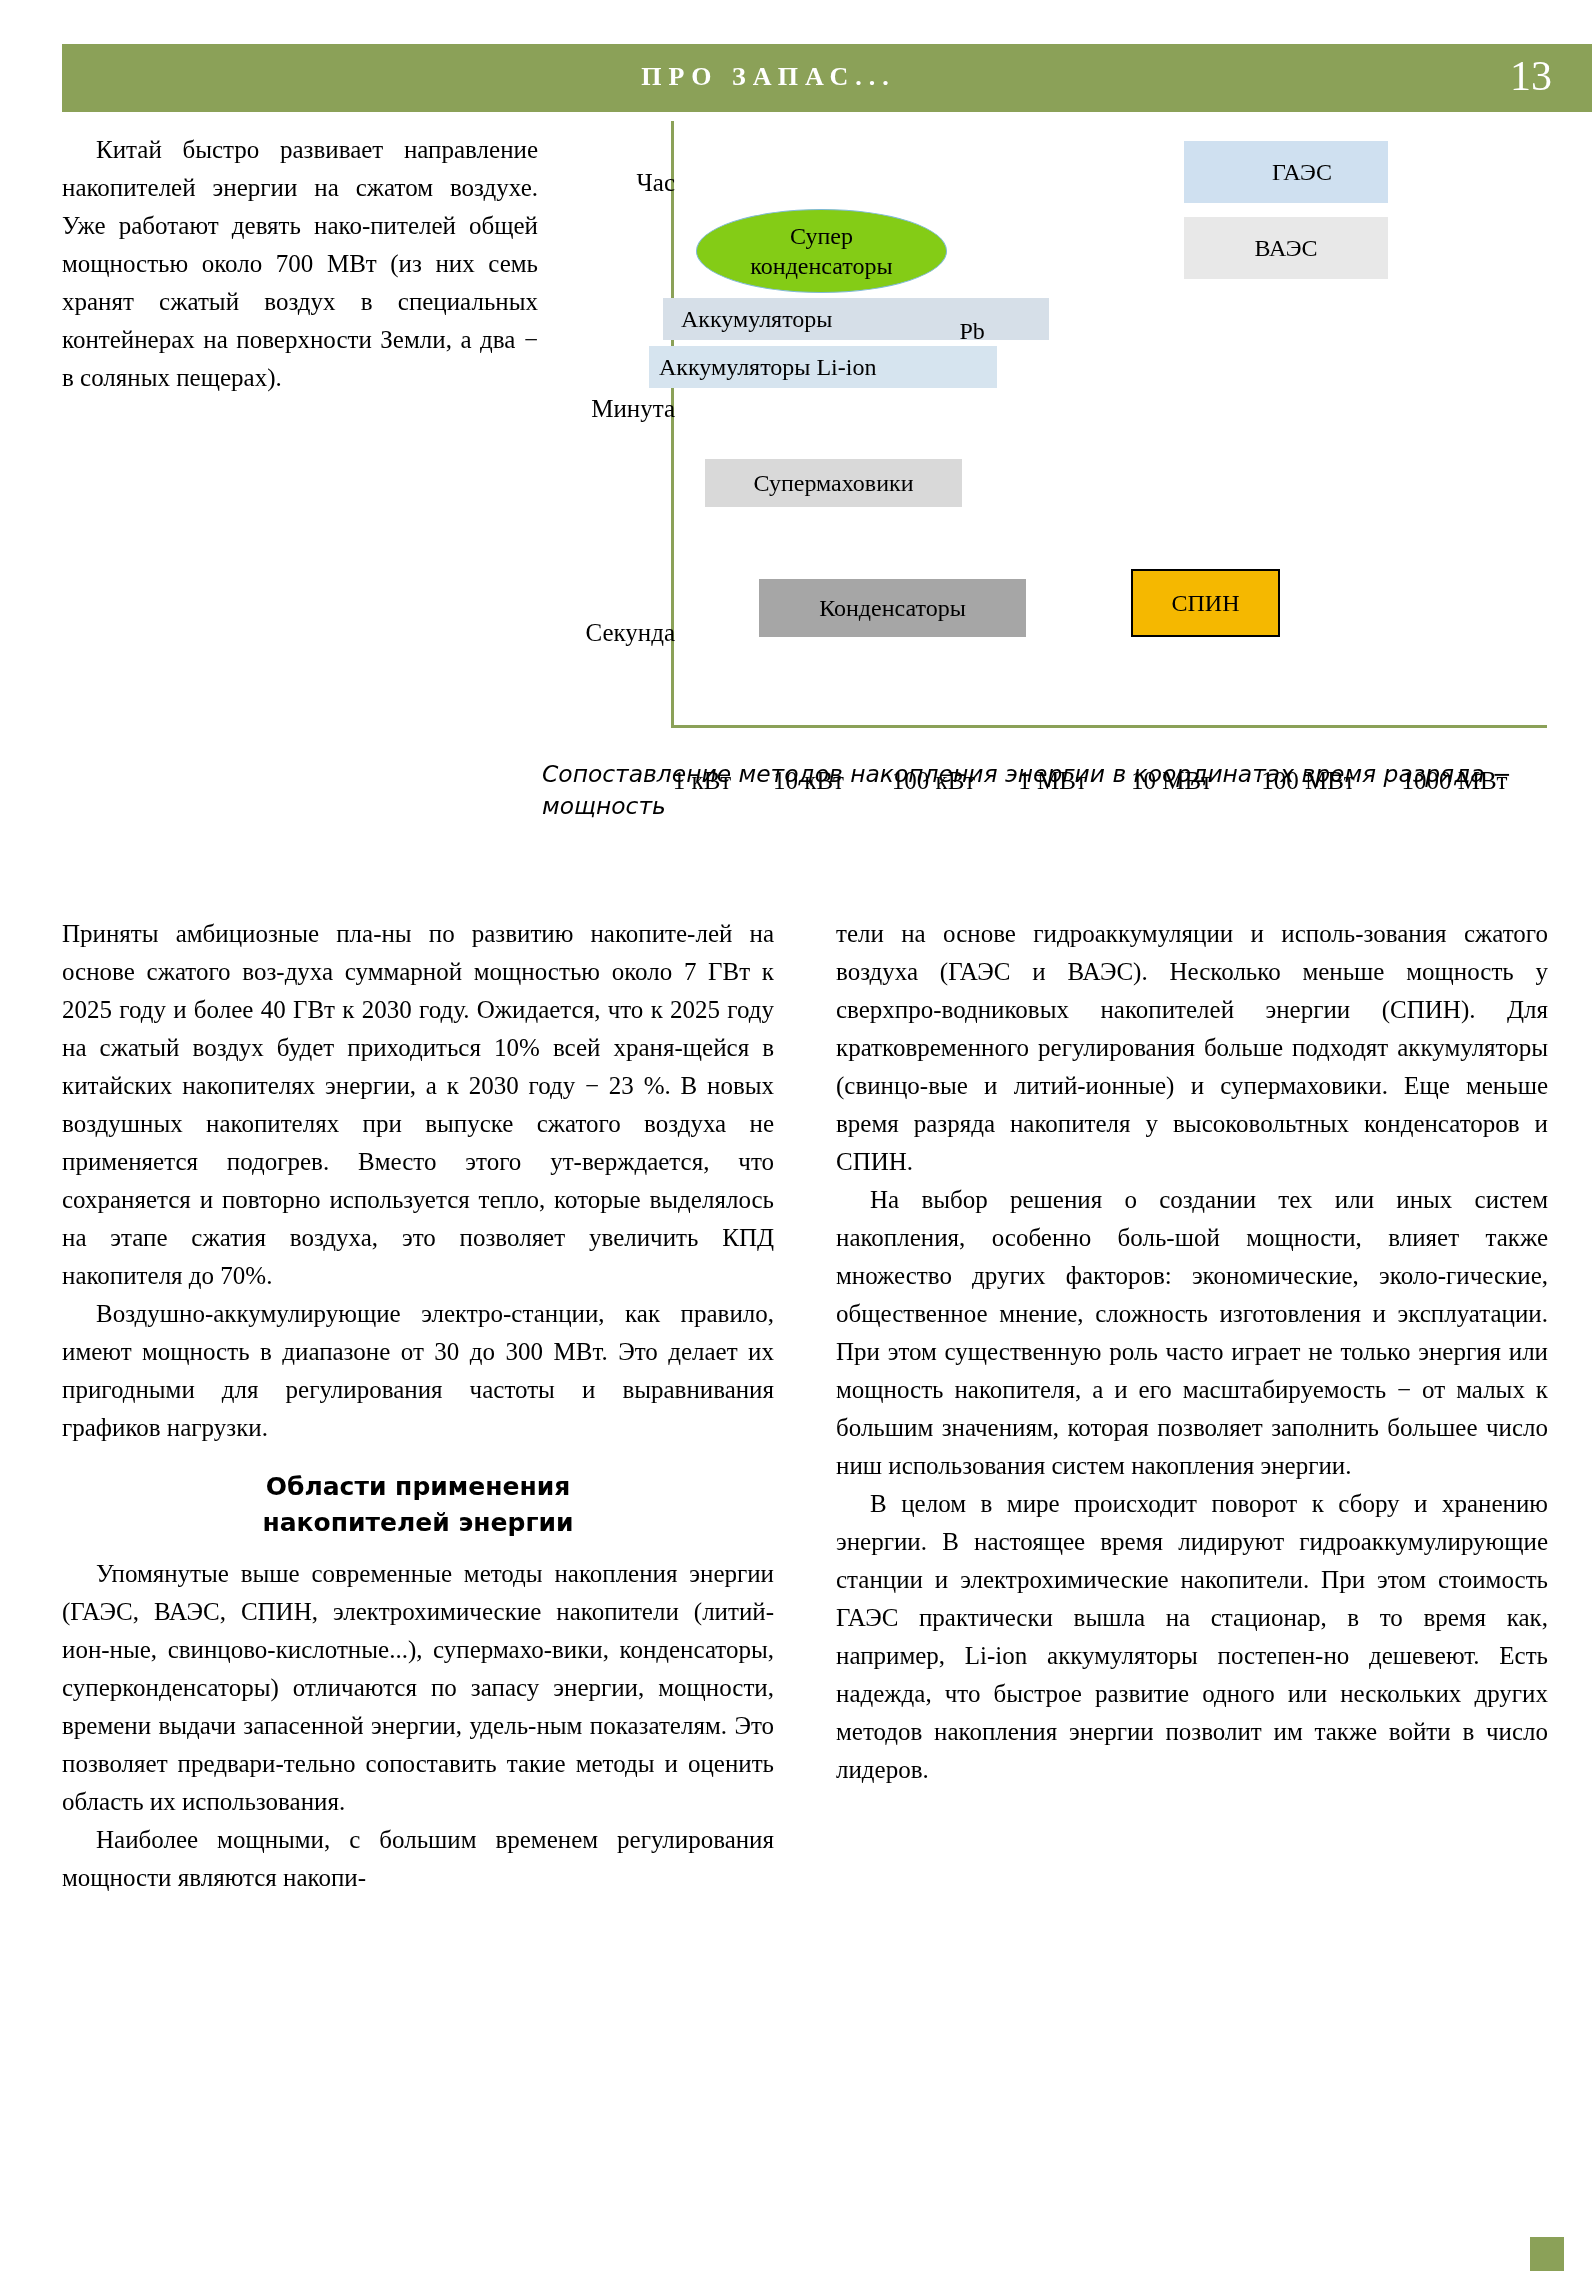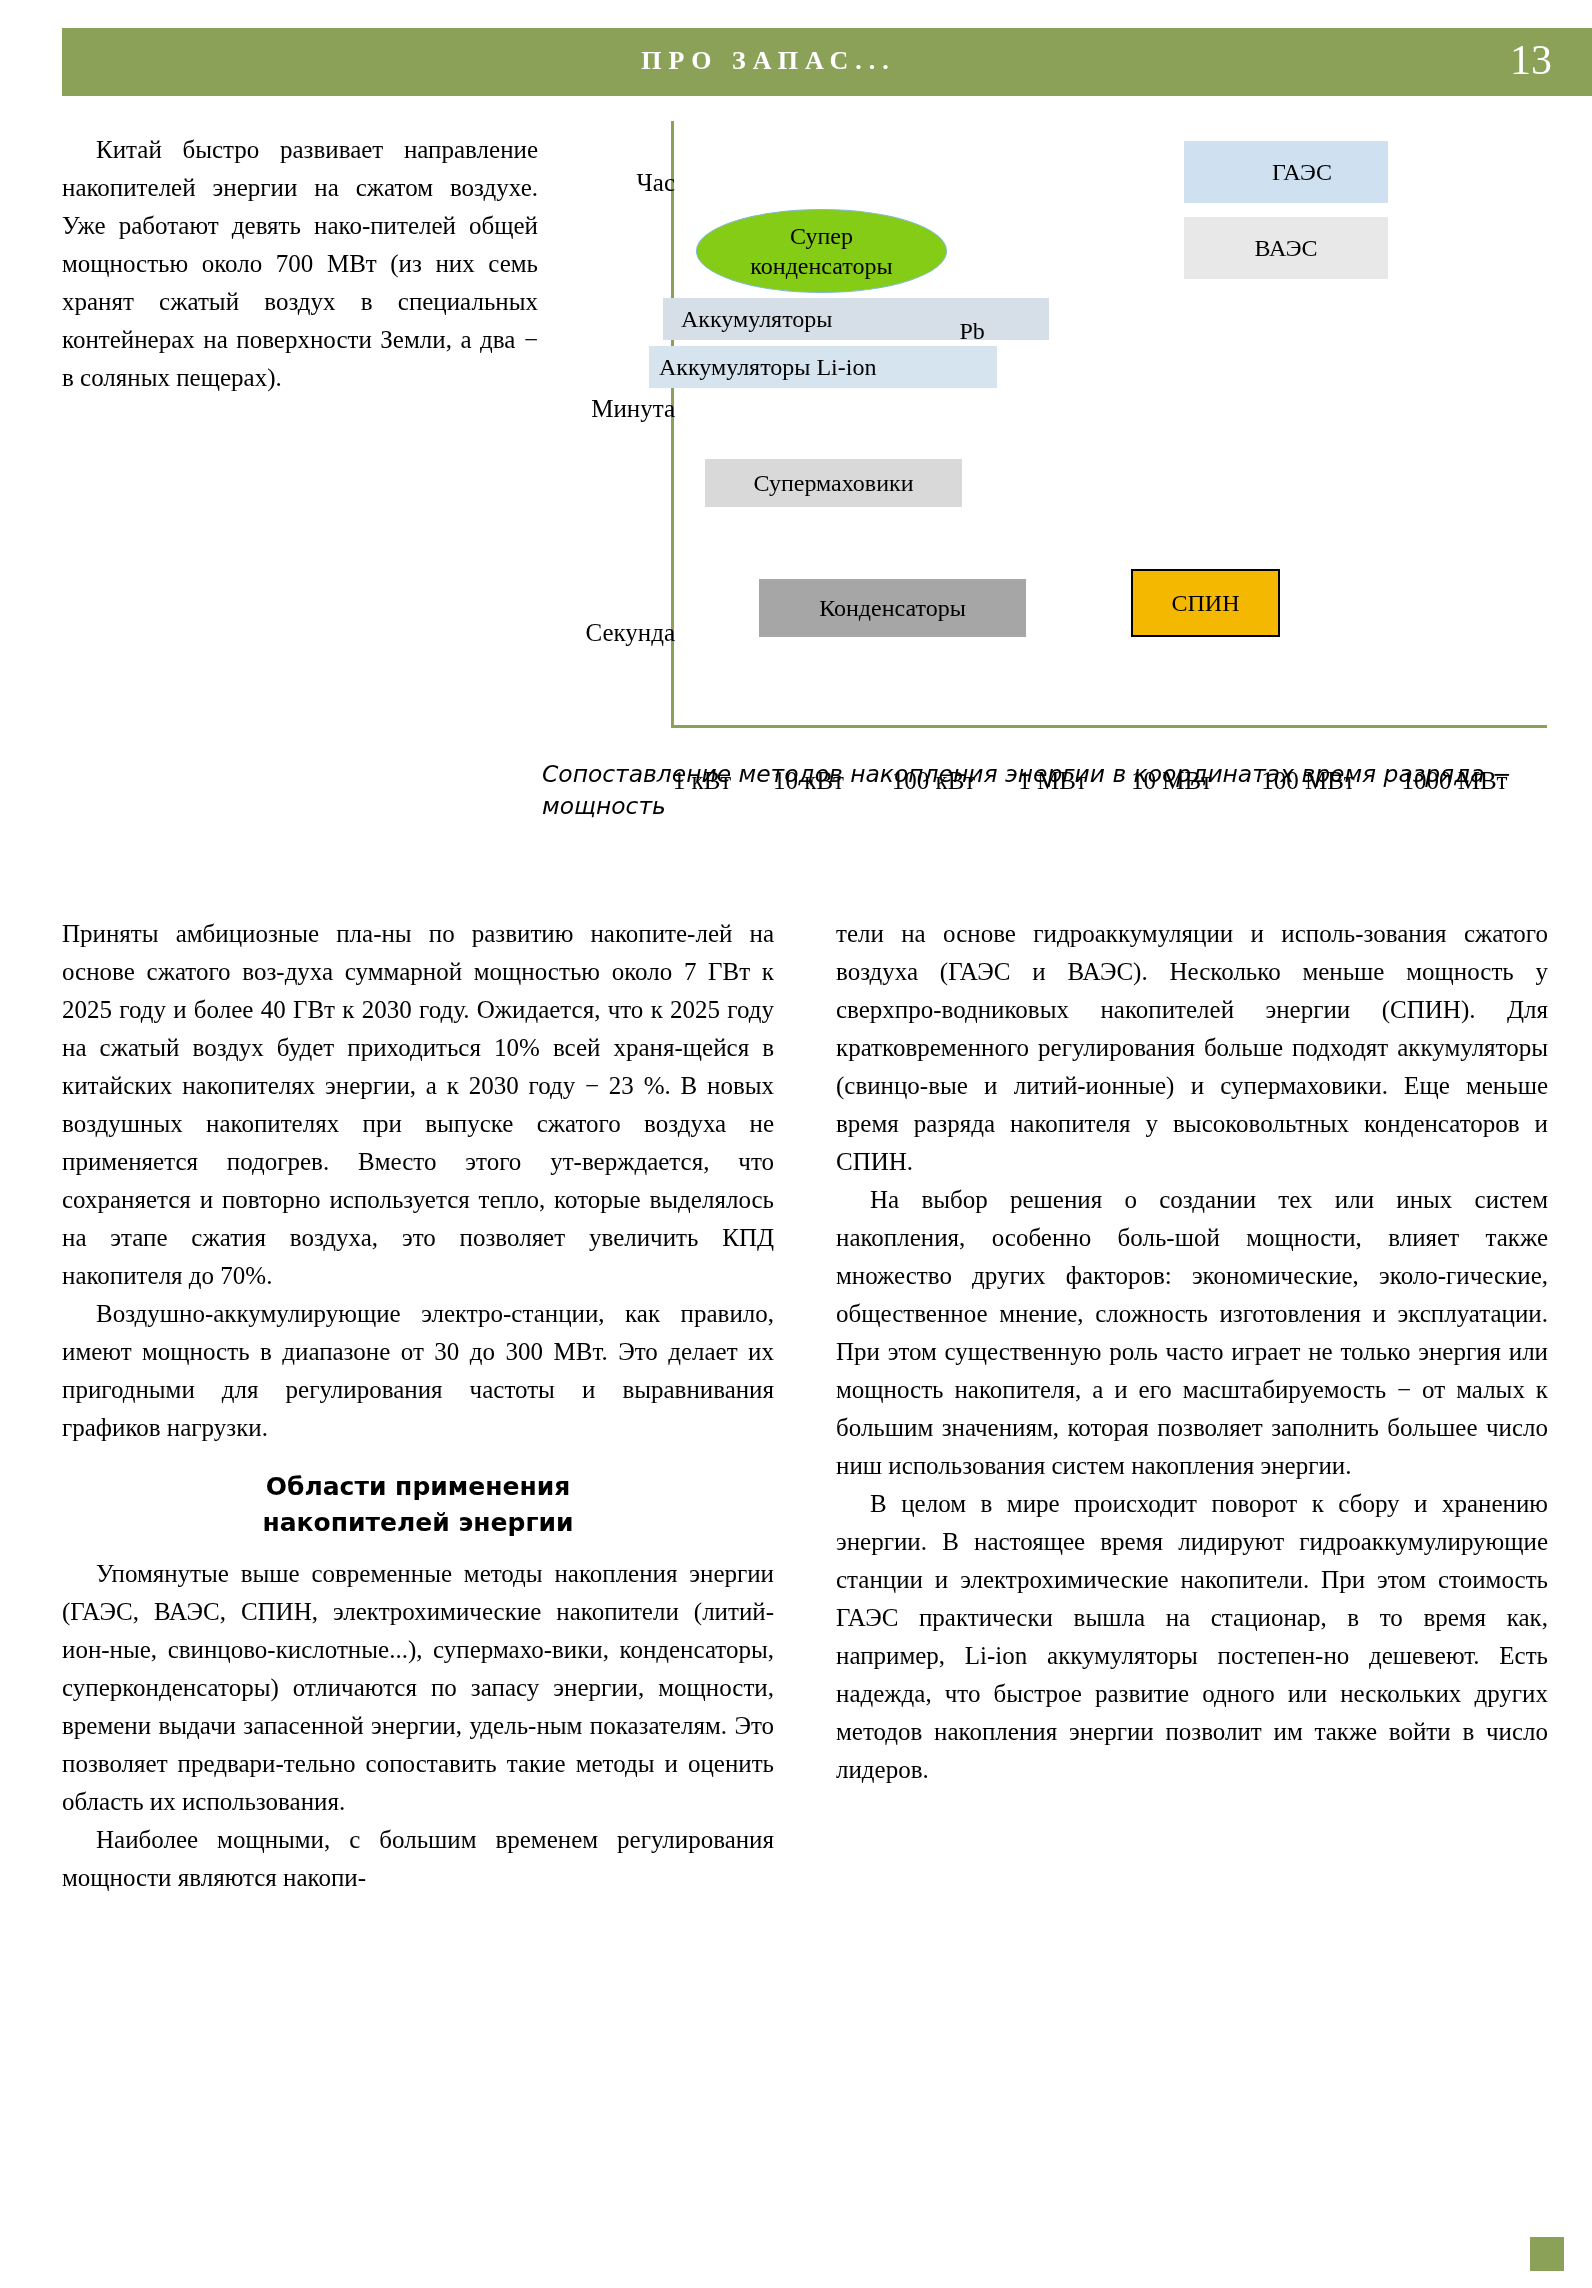--- a/index.html
+++ b/index.html
@@ -18,21 +18,21 @@
   .page {
     position: absolute;
     left: 0; top: 0;
     width: 1592px;
     height: 2289px;
   }
   
   .header-band {
     position: absolute;
     left: 62px;
-    top: 28px;
+    top: 44px;
     width: 1530px;
     height: 68px;
     background: #8ba158;
   }
   .header-title {
     position: absolute;
     left: 0;
     top: 18px;
     width: 1413px;
     text-align: center;

